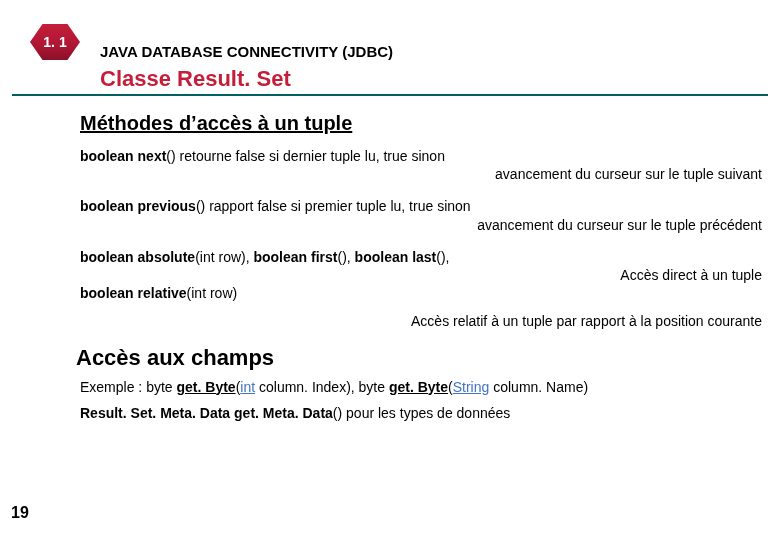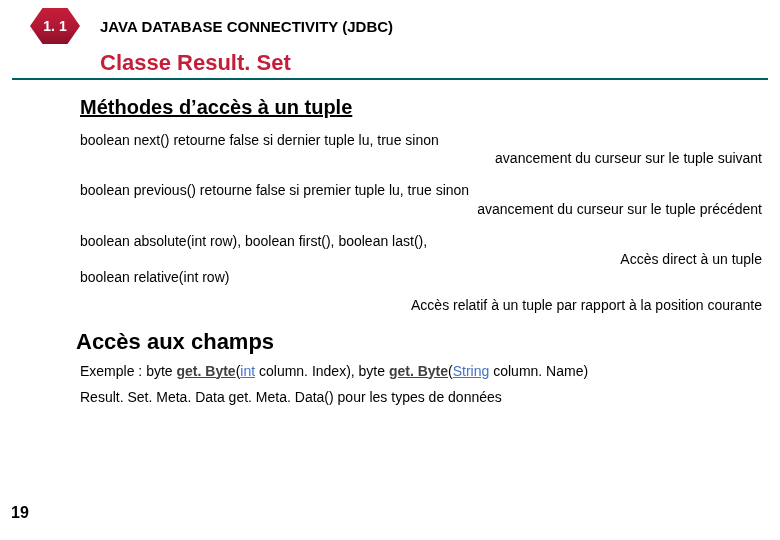--- a/index.html
+++ b/index.html
@@ -8,22 +8,23 @@
     padding: 0;
     width: 780px;
     height: 540px;
     font-family: Arial, Helvetica, sans-serif;
     background: #fff;
     color: #000;
     position: relative;
   }
   .header {
     display: flex;
-    align-items: center;
+    align-items: flex-end;
     padding: 8px 0 0 30px;
+    margin-top: 16px;
   }
   .badge {
     width: 50px;
     height: 36px;
     background: linear-gradient(180deg, #c41e3a 0%, #b01734 55%, #8a1029 100%);
     color: #fff;
     font-weight: bold;
     font-size: 14px;
     display: flex;
     align-items: center;
@@ -68,32 +69,32 @@
   }
   .method-block {
     font-size: 14px;
     margin-bottom: 14px;
     line-height: 1.3;
   }
   .method-indent {
     padding-left: 42px;
     text-align: right;
   }
-  .bold { font-weight: normal; }
+  .bold { font-weight: bold; }
   .heading2 {
     font-weight: bold;
     font-size: 22px;
     margin: 14px 0 8px -4px;
   }
   .para {
     font-size: 14px;
     margin-bottom: 10px;
   }
   .blue-u { color: #4472c4; text-decoration: underline; }
-  .linkish { color: #404040; font-weight: bold; text-decoration: underline; }
+  .linkish { color: #000000; font-weight: bold; text-decoration: underline; }
   .footer {
     position: absolute;
     bottom: 18px;
     left: 0;
     right: 0;
     display: flex;
     align-items: center;
     font-size: 13px;
   }
   .pagenum {
@@ -126,21 +127,21 @@
 <div class="content">
 
   <div class="subheading">Méthodes d’accès à un tuple</div>
 
   <div class="method-block">
     <span class="bold">boolean next</span><span>() retourne false si dernier tuple lu, true sinon</span>
     <div class="method-indent">avancement du curseur sur le tuple suivant</div>
   </div>
 
   <div class="method-block">
-    <span class="bold">boolean previous</span><span>() retourne false si premier tuple lu, true sinon</span>
+    <span class="bold">boolean previous</span><span>() rapport false si premier tuple lu, true sinon</span>
     <div class="method-indent">avancement du curseur sur le tuple précédent</div>
   </div>
 
   <div class="method-block">
     <span class="bold">boolean absolute</span><span>(int row), </span><span class="bold">boolean first</span><span>(), </span><span class="bold">boolean last</span><span>(),</span>
     <div class="method-indent">Accès direct à un tuple</div>
     <span class="bold">boolean relative</span><span>(int row)</span>
     <div class="method-indent" style="margin-top:10px">Accès relatif à un tuple par rapport à la position courante</div>
   </div>
 

